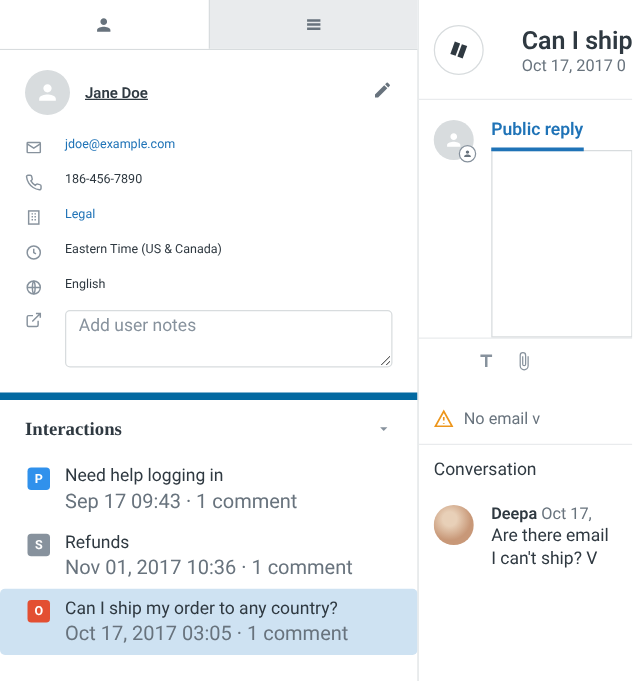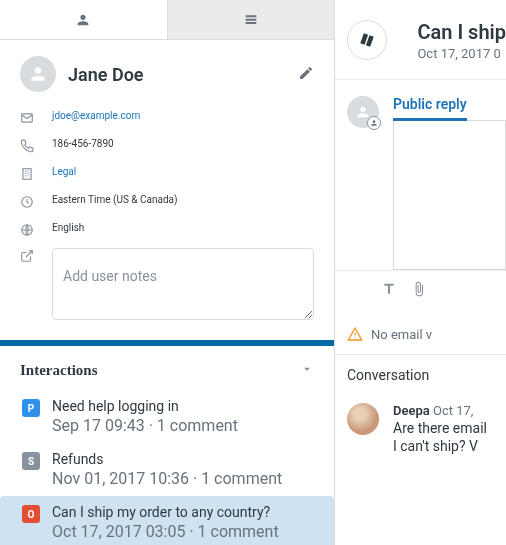--- a/index.html
+++ b/index.html
@@ -14,32 +14,32 @@
   .tab:last-child { border-right: none; }
   .tab.active { background: #fff; }
   .tab svg { width: 16px; height: 16px; fill: #68737d; }
 
   .scroll { overflow-y: auto; flex: 1; }
 
   
   .profile-head { display: flex; align-items: center; padding: 16px 20px 8px 20px; }
   .avatar { width: 36px; height: 36px; border-radius: 50%; background: #d8dcde; display: flex; align-items: center; justify-content: center; margin-right: 12px; flex-shrink: 0; }
   .avatar svg { width: 20px; height: 20px; fill: #fff; }
-  .name { font-size: 18px; font-weight: 600; flex: 1; }
+  .name { font-size: 12px; font-weight: 600; flex: 1; text-decoration: underline; }
   .edit-btn { color: #68737d; cursor: pointer; }
   .edit-btn svg { width: 16px; height: 16px; fill: #68737d; }
 
   
   .details { padding: 4px 20px 12px 20px; }
   .drow { display: flex; align-items: flex-start; padding: 6px 0; color: #2f3941; }
   .dicon { width: 16px; height: 16px; margin-right: 16px; flex-shrink: 0; color: #87929d; fill: #87929d; stroke: #87929d; display: flex; align-items: center; }
   .dicon svg { width: 14px; height: 14px; }
   .dval { flex: 1; font-size: 10px; }
   .dlink { color: #1f73b7; }
-  .notes { border: 1px solid #d8dcde; border-radius: 4px; padding: 19px 10px; width: 100%; min-height: 46px; font-family: inherit; font-size: 14px; resize: vertical; color: #2f3941; }
+  .notes { border: 1px solid #d8dcde; border-radius: 4px; padding: 4px 10px; width: 100%; min-height: 46px; font-family: inherit; font-size: 14px; resize: vertical; color: #2f3941; }
   .notes::placeholder { color: #87929d; }
   .notes-row { padding: 4px 0 8px 0; align-items: stretch; }
 
   
   .section-head { display: flex; align-items: flex-start; padding: 16px 20px 10px 20px; border-top: 6px solid #0369a1; font-family: Liberation Serif, serif; }
   .section-title { font-size: 15px; font-weight: 600; flex: 1; }
   .chev { color: #87929d; }
   .chev svg { width: 14px; height: 14px; fill: #87929d; }
 
   .ilist { padding: 0 18px 0 18px; }

